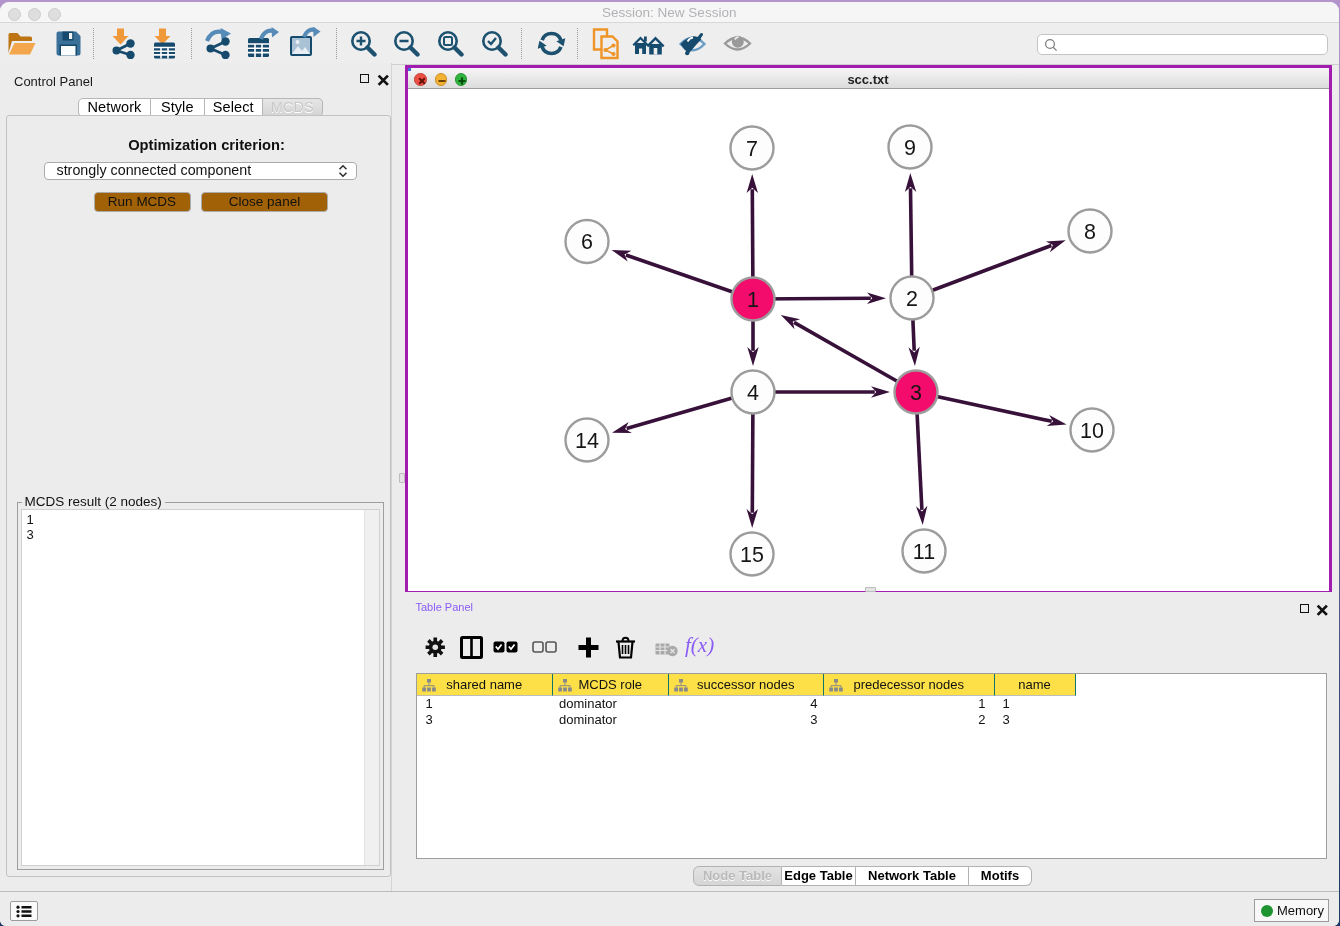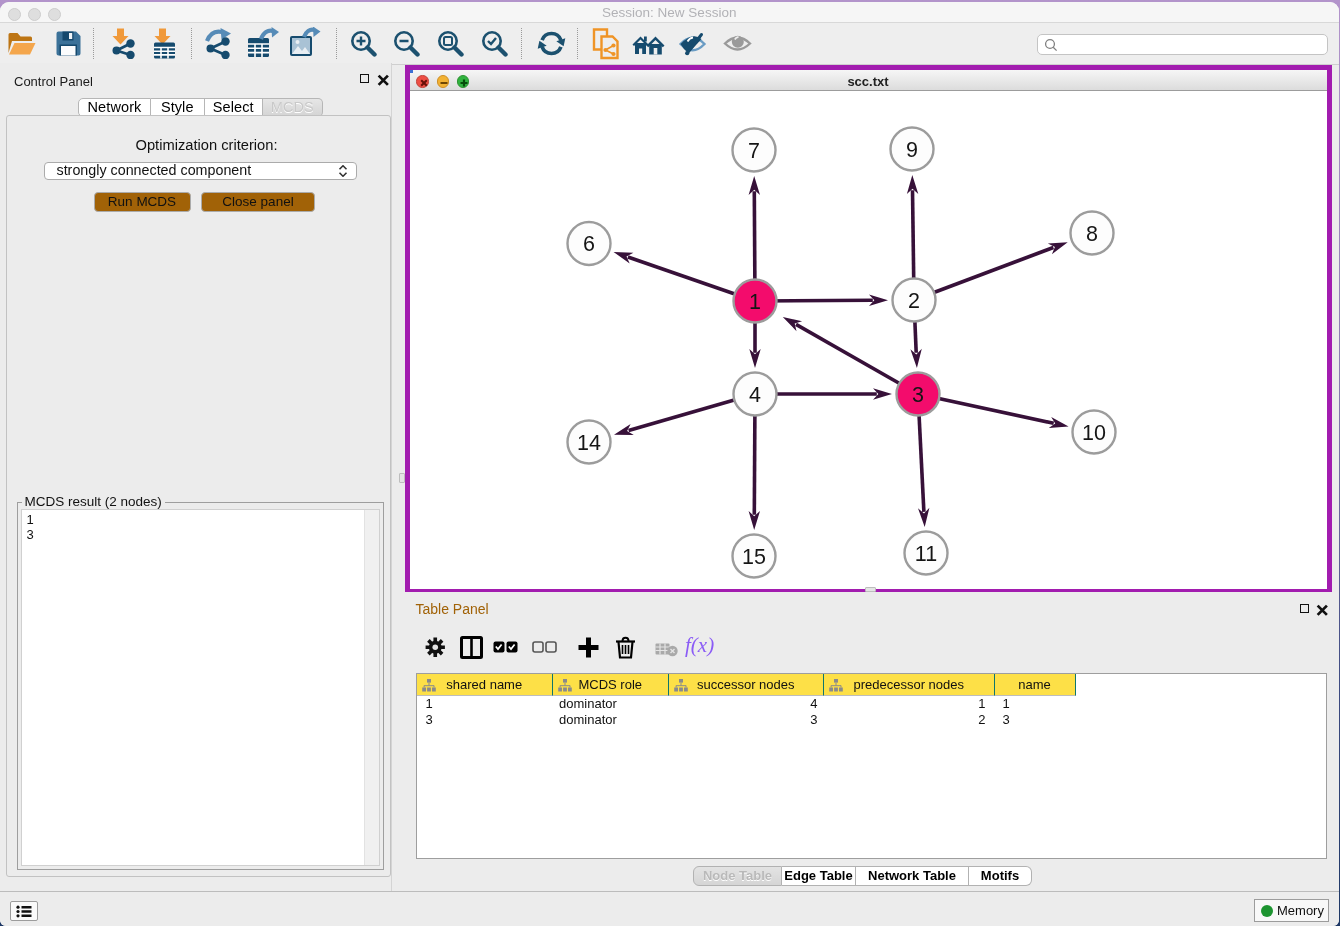--- a/index.html
+++ b/index.html
@@ -15,35 +15,35 @@
 #search { position:absolute; left:1037px; top:11px; width:291px; height:21px; background:#fff; border:1px solid #c4c4c4; border-radius:5px; }
 #cp { position:absolute; left:0; top:61px; width:392px; height:828px; background:#ececec; border-right:1px solid #d4d4d4; }
 #cp-title { position:absolute; left:14px; top:11px; font-size:13px; color:#1a1a1a; }
 .maxbox { position:absolute; width:9px; height:9px; border:1.5px solid #111; background:transparent; }
 .tabs { position:absolute; display:flex; }
 .tab { font-size:14.5px; letter-spacing:0.1px; color:#000; background:#fff; border:1px solid #b6b6b6; border-left:none; text-align:center; line-height:17px; height:19px; }
 .tab.first { border-left:1px solid #b6b6b6; border-radius:5px 0 0 5px; }
 .tab.last { border-radius:0 5px 5px 0; }
 .tab.sel { background:linear-gradient(#e6e6e6,#d4d4d4); color:#c9c9c9; text-shadow:0 1px 0 #fff; }
 #cp-panel { position:absolute; left:6px; top:51.5px; width:385px; height:762px; border:1px solid #c2c2c2; border-radius:3px; background:#ececec; }
-#opt-label { position:absolute; left:11px; top:73.5px; width:100%; text-align:center; font-size:14.7px; color:#111; }
+#opt-label { position:absolute; left:11px; top:73.5px; width:100%; text-align:center; font-size:14.7px; color:#111;font-weight:bold; }
 #dropdown { position:absolute; left:43.5px; top:98.5px; width:313px; height:18px; background:#fff; border:1px solid #ababab; border-radius:4px; font-size:14.3px; line-height:15px; padding-left:12px; color:#111; }
 .btn { position:absolute; top:129px; height:20px; background:#a16207; border:1px solid #ababab; border-radius:4px; font-size:13.5px; text-align:center; line-height:18px; color:#111; }
 #mcds-box { position:absolute; left:16.5px; top:438.5px; width:367px; height:368px; border:1px solid #9e9e9e; }
 #mcds-label { position:absolute; left:4px; top:-9px; background:#ececec; font-size:13.5px; color:#111; padding:0 3px; }
 #mcds-text { position:absolute; left:3px; top:6px; right:3px; bottom:3px; background:#fff; border:1px solid #d0d0d0; font-size:13px; color:#111; line-height:15.5px; padding:2px 0 0 5px; }
 #mcds-scroll { position:absolute; right:0px; top:0px; width:15px; bottom:0px; background:#f0f0f0; border-left:1px solid #e2e2e2; }
-#netwin { position:absolute; left:404.5px; top:62.5px; width:927px; height:529px; border:5px solid #a21caf; background:#fff; }
+#netwin { position:absolute; left:404.5px; top:62.5px; width:927px; height:529px; border:3px solid #a21caf; background:#fff; }
 #net-titlebar { position:absolute; left:0; top:0; width:100%; height:21.5px; background:linear-gradient(#f6f6f6,#dcdcdc); border-bottom:1px solid #9c9c9c; }
 .ntl { position:absolute; top:5.5px; width:12.5px; height:12.5px; border-radius:50%; }
 #net-title { position:absolute; top:4px; width:100%; text-align:center; font-size:13px; color:#222; font-weight:bold; }
 #graphsvg { position:absolute; left:0.5px; top:22.5px; transform:translateZ(0); }
 .vhandle { position:absolute; background:#e4e4e4; border:1px solid #bdbdbd; border-radius:1px; }
 #tp { position:absolute; left:393px; top:590px; width:945.5px; height:299px; background:#ececec; }
-#tp-title { position:absolute; left:22.5px; top:9px; font-size:14px; color:#a16207; }
+#tp-title { position:absolute; left:22.5px; top:9px; font-size:11px; color:#8b5cf6; }
 #tp-table { position:absolute; left:22.5px; top:80.5px; width:911.5px; height:186px; background:#fff; border:1px solid #9e9e9e; }
 .hcell { position:absolute; top:0; height:22px; background:#fde047; border-right:1px solid #0f766e; border-bottom:1px solid #bdbdbd; font-size:13px; color:#111; text-align:center; line-height:21px; }
 .rowtxt { position:absolute; font-size:13px; color:#111; height:15px; line-height:15px; }
 .btabs { position:absolute; top:274px; display:flex; left:300px; }
 .btab { font-size:13px; font-weight:bold; color:#000; background:#fff; border:1px solid #b2b2b2; border-left:none; text-align:center; line-height:18px; height:20px; }
 .btab.first { border-left:1px solid #b2b2b2; border-radius:6px 0 0 6px; }
 .btab.last { border-radius:0 6px 6px 0; }
 .btab.sel { background:linear-gradient(#e3e3e3,#d5d5d5); color:#b9b9b9; text-shadow:0 1px 0 #fff; }
 #statusbar { position:absolute; left:0; top:889px; width:100%; height:35px; background:#ececec; border-top:1px solid #bcbcbc; }
 #listbtn { position:absolute; left:10px; top:8.5px; width:28px; height:20px; background:#fafafa; border:1px solid #9c9c9c; border-radius:2px; }
@@ -187,21 +187,21 @@
   </div>
   <div id="cp-panel"></div>
   <div id="opt-label">Optimization criterion:</div>
   <div id="dropdown">strongly connected component
     <svg style="position:absolute;right:8px;top:2.5px" width="10" height="12" viewBox="0 0 10 12">
       <path d="M1.5 4.2 L5 0.8 L8.5 4.2" stroke="#333" stroke-width="1.6" fill="none"></path>
       <path d="M1.5 7.8 L5 11.2 L8.5 7.8" stroke="#333" stroke-width="1.6" fill="none"></path>
     </svg>
   </div>
   <div class="btn" style="left:93.5px;width:97px">Run MCDS</div>
-  <div class="btn" style="left:201px;width:114px">Close panel</div>
+  <div class="btn" style="left:201px;width:127px">Close panel</div>
   <div id="mcds-box">
     <div id="mcds-label">MCDS result (2 nodes)</div>
     <div id="mcds-text">1<br>3<div id="mcds-scroll"></div></div>
   </div>
 </div>
 <div id="netwin">
   <div style="position:absolute;left:0;top:0;width:3px;height:3px;background:#3b6fd4;z-index:5"></div>
   <div id="net-titlebar">
     <div class="ntl" style="left:6.5px;background:#ee4f45;border:0.5px solid #c2423a">
       <svg width="12" height="12" viewBox="0 0 12 12" style="display:block;margin:0.5px">

